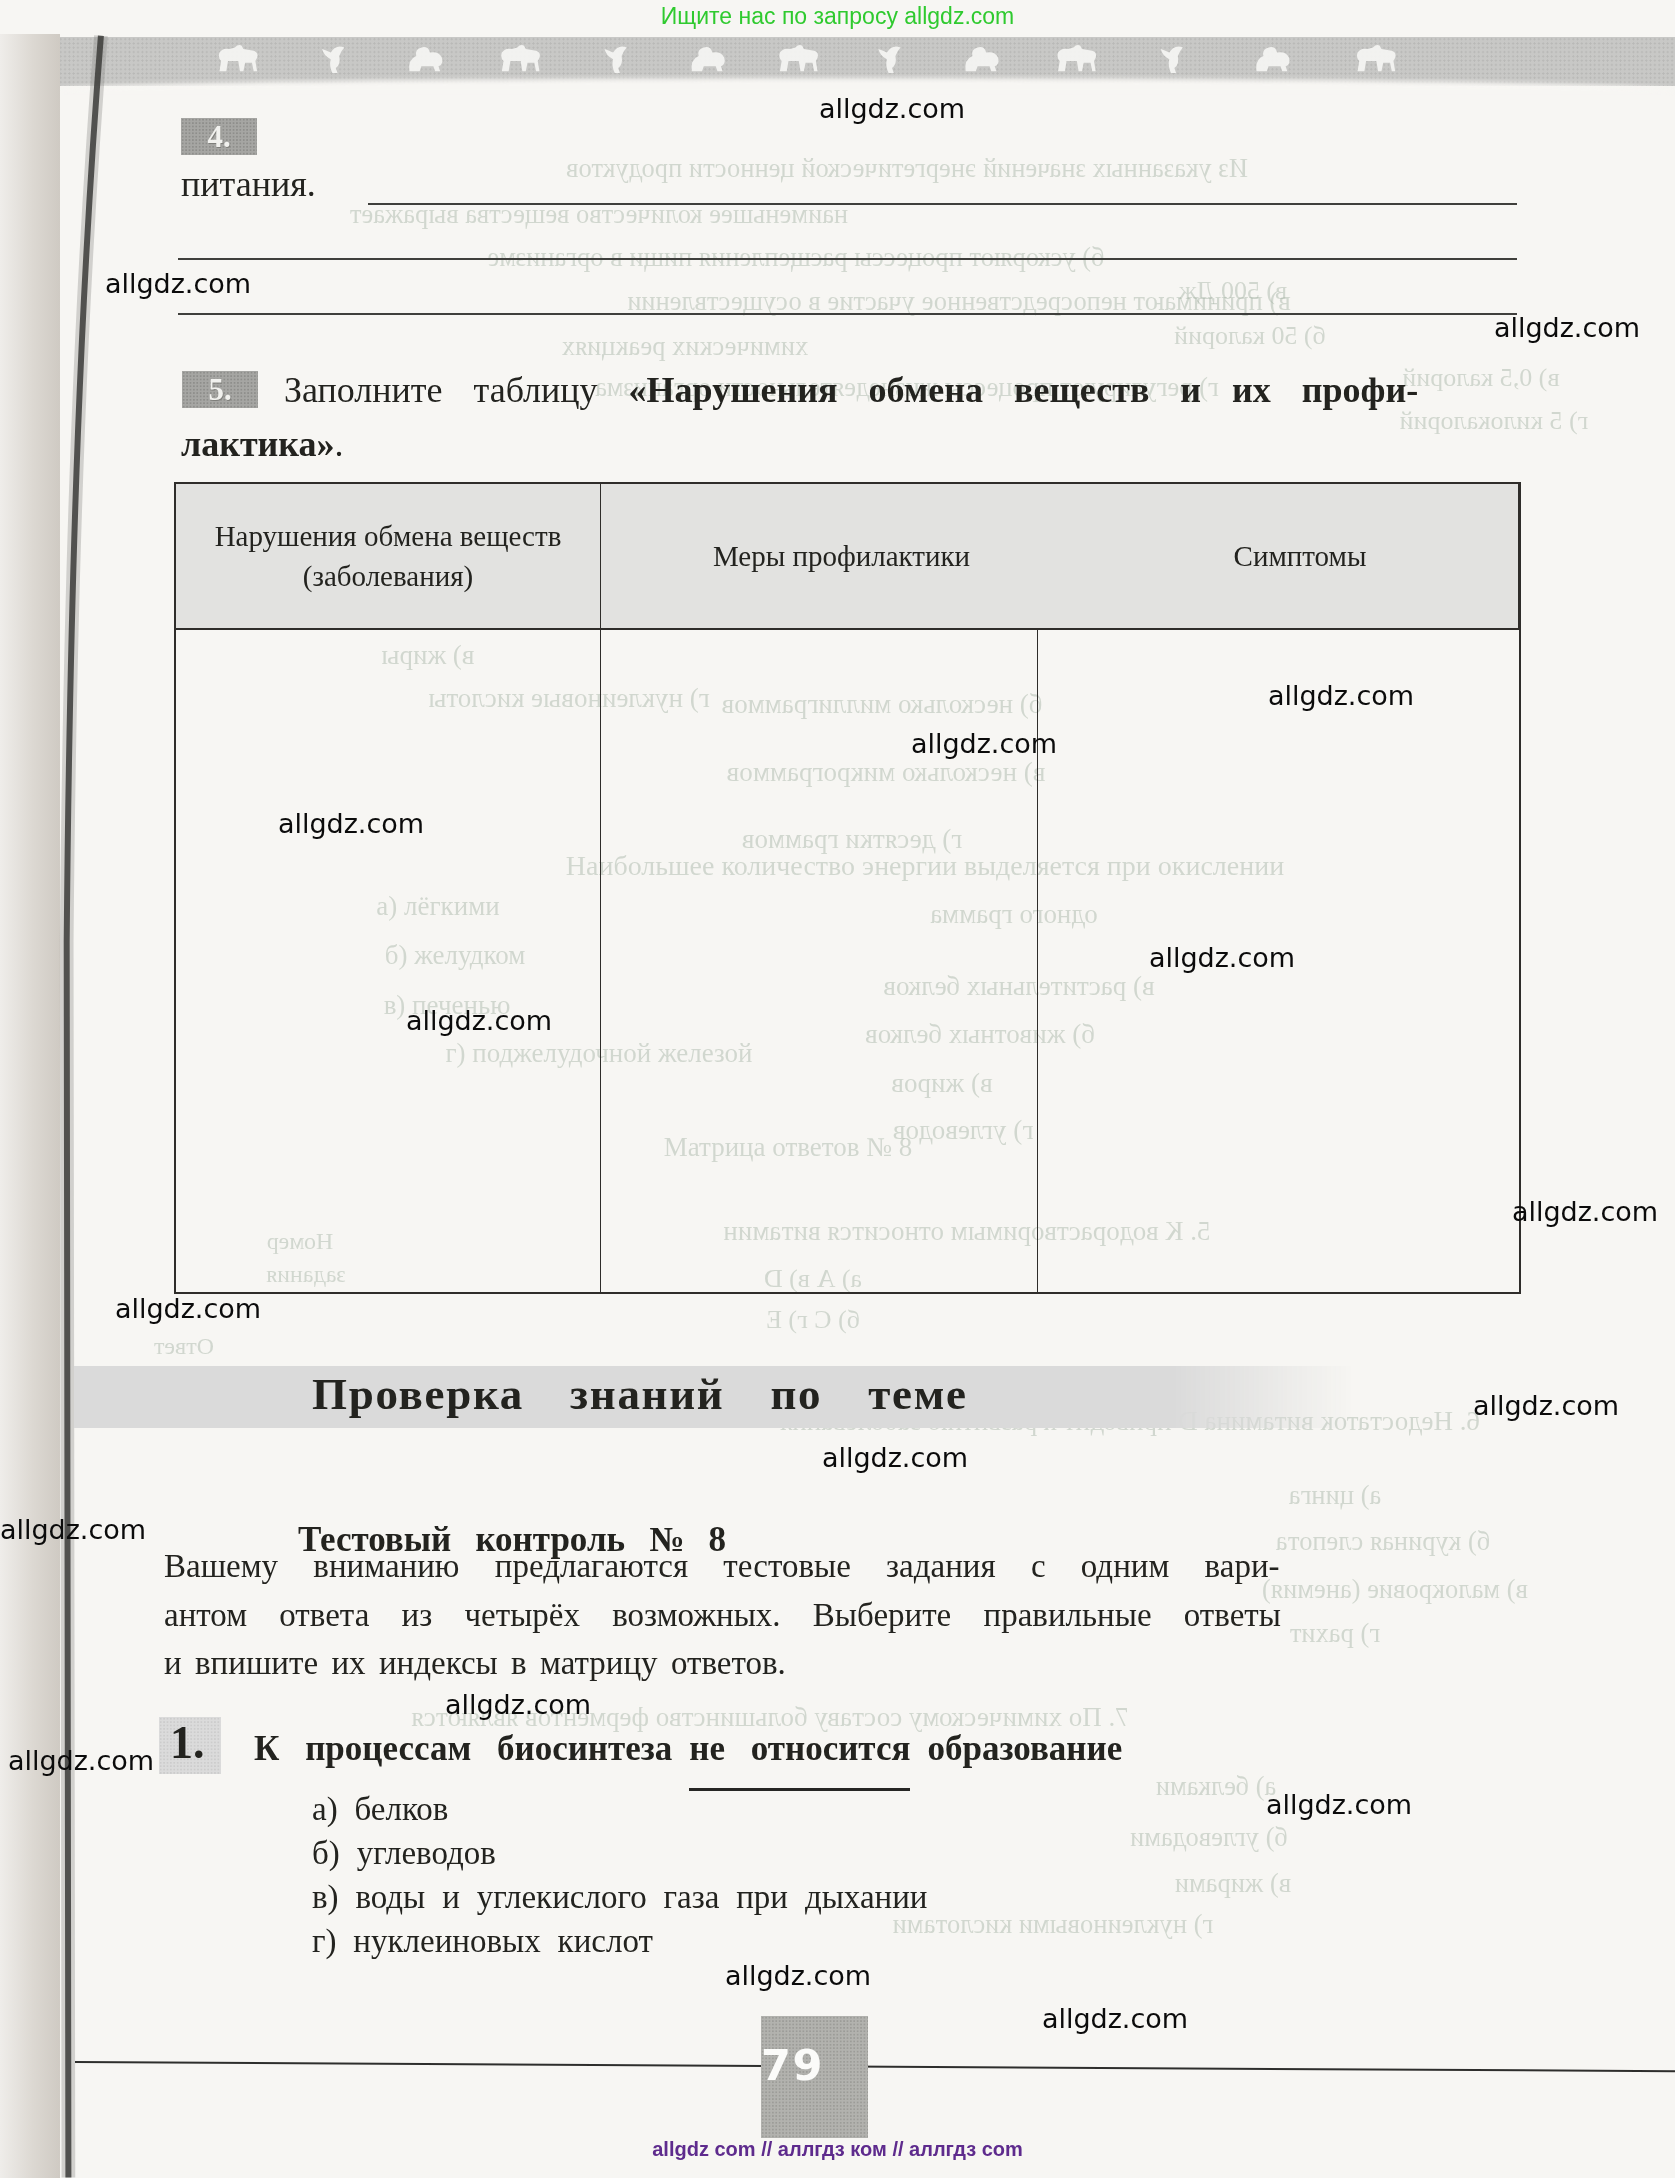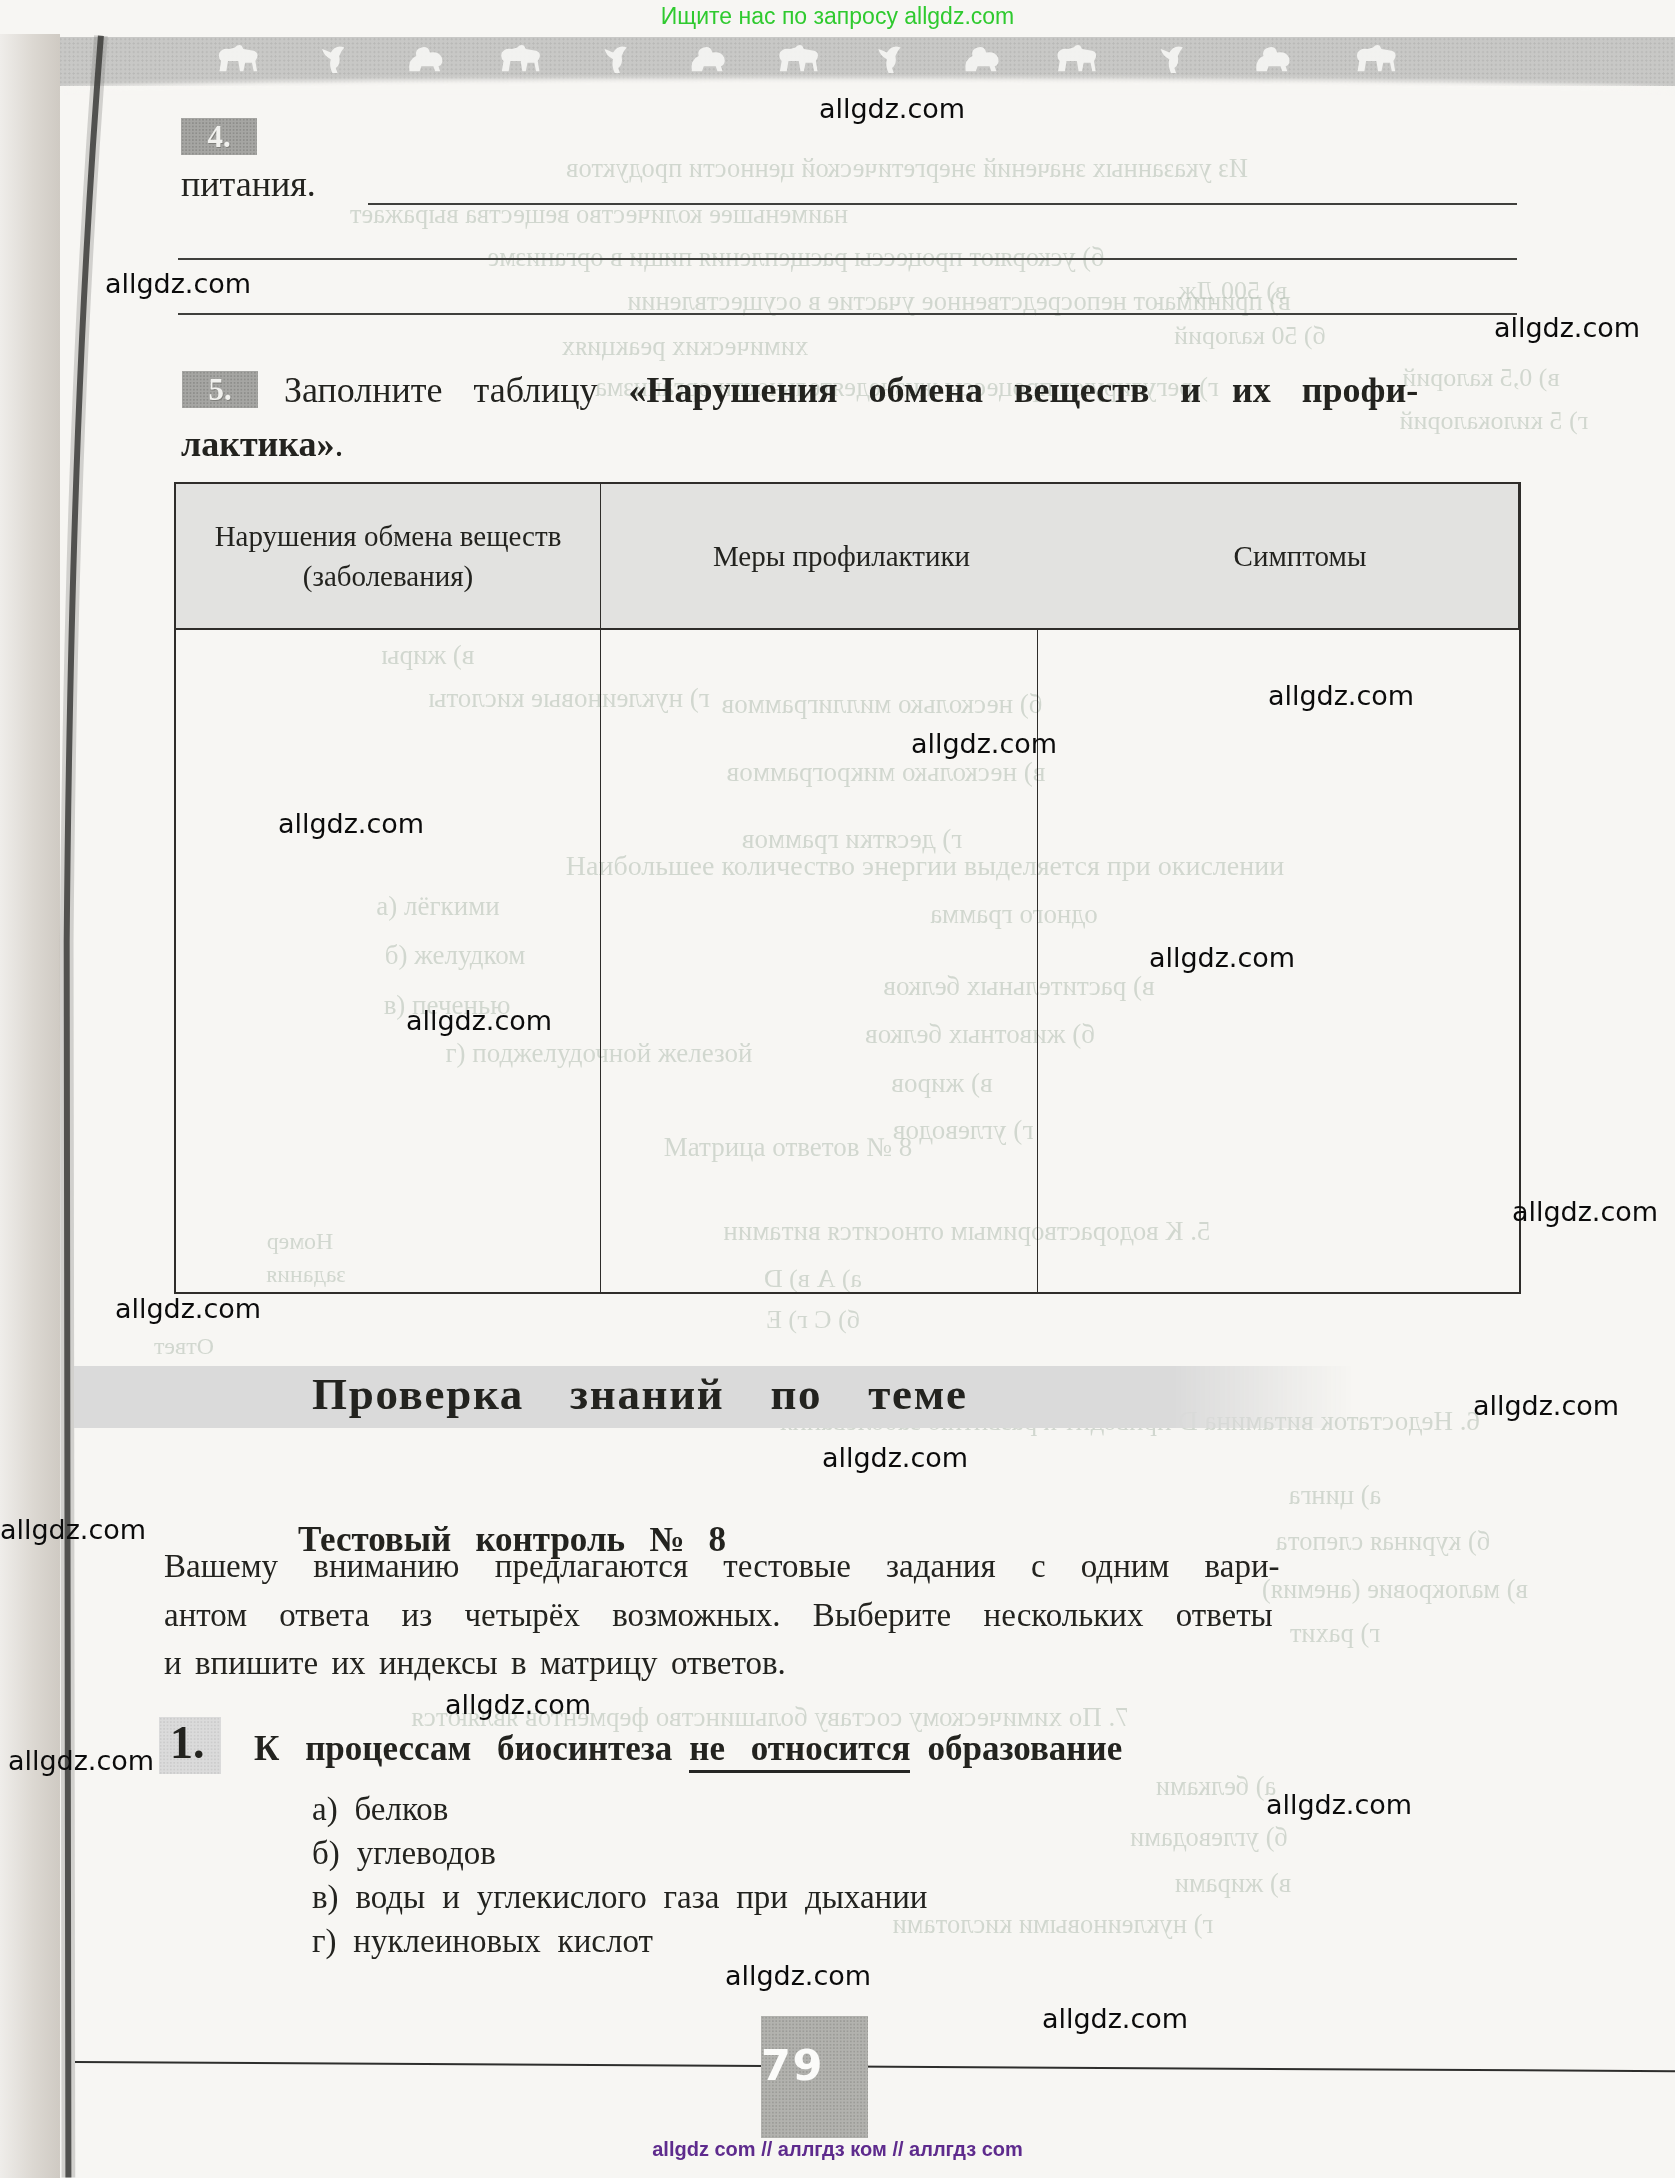--- a/index.html
+++ b/index.html
@@ -66,21 +66,21 @@
   .intro{position:absolute;left:164px;font-size:33px;white-space:nowrap;}
   .i0{top:1548px;word-spacing:27px;}
   .i1{top:1597px;word-spacing:24px;}
   .i2{top:1645px;word-spacing:5.1px;}
   
   .q1box{position:absolute;left:159px;top:1717px;width:62px;height:57px;background:#dbdbdb;
          background-image:radial-gradient(#cccccc 0.9px, transparent 1px);background-size:3.4px 3.4px;}
   .q1num{position:absolute;left:170px;top:1716px;font-size:46px;font-weight:bold;}
   .q1text{position:absolute;left:254px;top:1729px;font-size:35px;font-weight:bold;white-space:nowrap;word-spacing:17px;}
   .q1text span{margin-right:17px;}
-  .u{border-bottom:3.4px solid #262624;padding-bottom:2px;text-align:right;}
+  .u{border-bottom:3.4px solid #262624;padding-bottom:20px;text-align:right;}
   .opts{position:absolute;left:312px;top:1787px;margin:0;padding:0;list-style:none;
         font-size:33px;line-height:44px;word-spacing:8.6px;}
   
   .rule{position:absolute;left:75px;top:2061px;width:1600px;height:0;border-top:2.6px solid #2e2e2c;
         transform:rotate(0.33deg);transform-origin:left center;z-index:1;}
   .badge{position:absolute;left:761px;top:2016px;width:107px;height:122px;background-color:var(--badge-gray);
          background-image:radial-gradient(#9c9c98 1px, transparent 1.1px);background-size:3.4px 3.4px;
          z-index:2;display:flex;justify-content:flex-start;}
   .badge span{margin-top:24px;font-family:"DejaVu Sans","Liberation Sans",sans-serif;
          font-weight:bold;font-size:43px;color:#fbfbf9;letter-spacing:1.7px;}
@@ -204,21 +204,21 @@
       <div class="c1 vline"></div>
       <div class="c2 vline"></div>
       <div class="c3"></div>
     </div>
   </div>
 
   <div class="secband"></div>
   <div class="sectitle">Проверка знаний по теме</div>
   <div class="subtitle">Тестовый контроль № 8</div>
   <div class="intro i0">Вашему вниманию предлагаются тестовые задания с одним вари-</div>
-  <div class="intro i1">антом ответа из четырёх возможных. Выберите нескольких ответы</div>
+  <div class="intro i1">антом ответа из четырёх возможных. Выберите правильные ответы</div>
   <div class="intro i2">и впишите их индексы в матрицу ответов.</div>
 
   <div class="q1box"></div>
   <div class="q1num">1.</div>
   <div class="q1text">
     <span>К процессам биосинтеза</span><span class="u">не относится</span><span>образование</span>
   </div>
   <ul class="opts">
       <li>а) белков</li>
       <li>б) углеводов</li>

